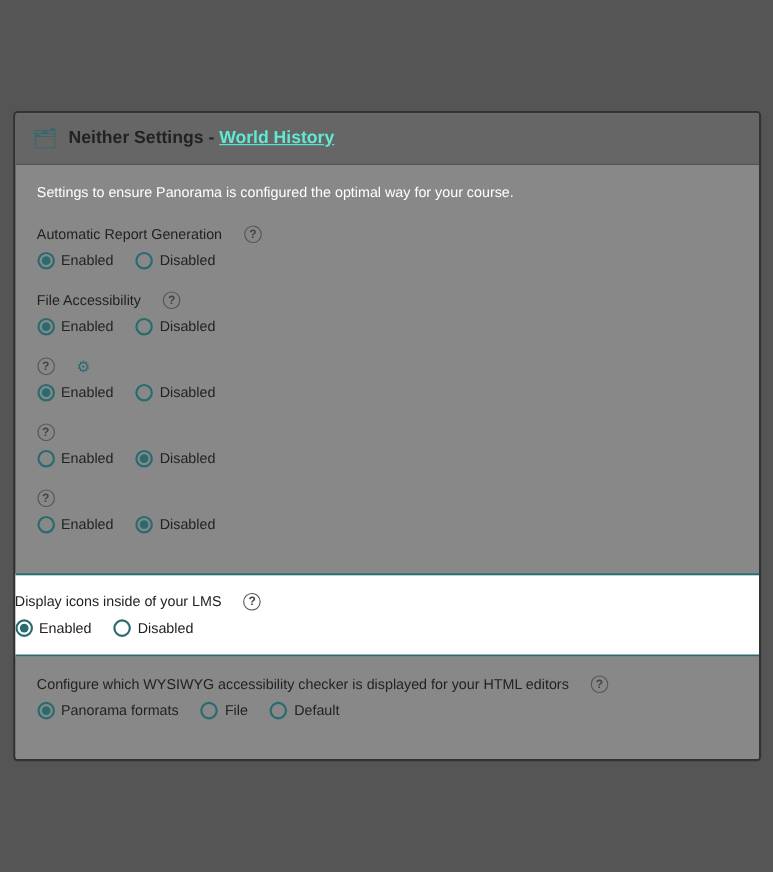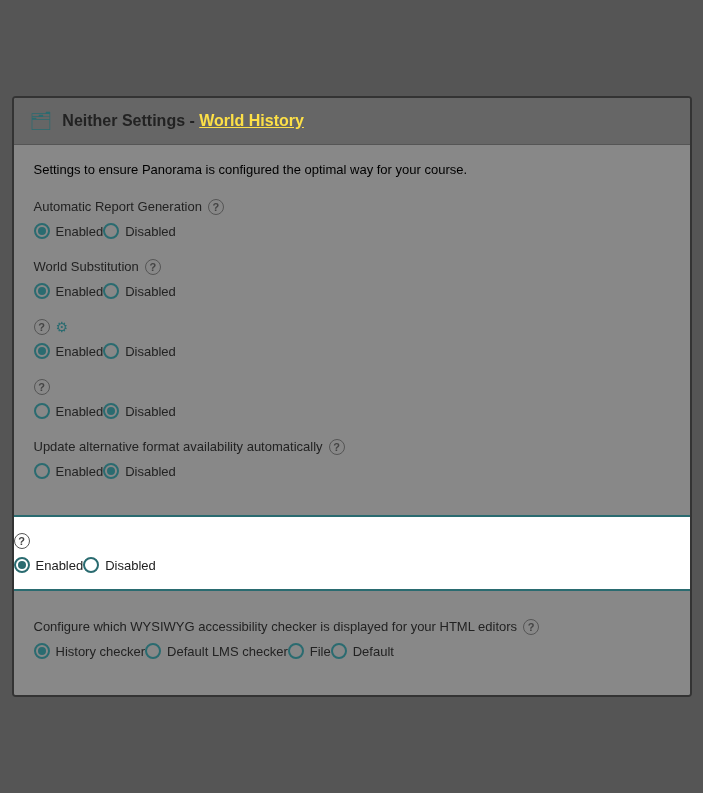--- a/index.html
+++ b/index.html
@@ -35,47 +35,47 @@
       font-size: 18px;
     }
 
     .header-title {
       font-size: 16px;
       font-weight: bold;
       color: #222;
     }
 
     .header-link {
-      color: #fde047;
+      color: #5eead4;
       text-decoration: underline;
       cursor: pointer;
     }
 
     .modal-body {
       padding: 16px 20px;
     }
 
     .description {
       font-size: 13px;
-      color: #000000;
+      color: #ffffff;
       margin-bottom: 20px;
       line-height: 1.4;
     }
 
     .setting-group {
       margin-bottom: 20px;
     }
 
     .setting-label {
       font-size: 13px;
       color: #222;
       margin-bottom: 8px;
       display: flex;
-      align-items: flex-start;
-      gap: 6px;
+      align-items: center;
+      gap: 20px;
     }
 
     .help-icon {
       display: inline-flex;
       align-items: center;
       justify-content: center;
       width: 16px;
       height: 16px;
       border: 1.5px solid #555;
       border-radius: 50%;
@@ -87,20 +87,21 @@
 
     .gear-icon {
       font-size: 14px;
       color: #2a6b70;
       cursor: pointer;
     }
 
     .radio-group {
       display: flex;
       align-items: center;
+      gap: 20px;
       flex-wrap: wrap;
     }
 
     .radio-option {
       display: flex;
       align-items: center;
       gap: 6px;
       cursor: pointer;
     }
 
@@ -137,21 +138,21 @@
     .highlighted-section {
       background: #fff;
       margin: 0 -20px;
       padding: 16px 20px;
       border-top: 2px solid #2a6b70;
       border-bottom: 2px solid #2a6b70;
     }
 
     .bottom-section {
       background: #888;
-      padding-top: 28px;
+      padding-top: 17px;
     }
   </style>
 </head>
 <body>
 
 <div class="modal">
 
   <div class="modal-header">
     <span class="header-icon">🗂</span>
     <span class="header-title">
@@ -174,21 +175,21 @@
         </label>
         <label class="radio-option">
           <input type="radio" name="auto_report" style="">
           <span class="radio-label">Disabled</span>
         </label>
       </div>
     </div>
 
     <div class="setting-group">
       <div class="setting-label">
-        <span>World Substitution</span>
+        <span>File Accessibility</span>
         <span class="help-icon">?</span>
       </div>
       <div class="radio-group">
         <label class="radio-option">
           <input type="radio" name="file_sub" checked="" style="">
           <span class="radio-label">Enabled</span>
         </label>
         <label class="radio-option">
           <input type="radio" name="file_sub" style="">
           <span class="radio-label">Disabled</span>
@@ -224,39 +225,39 @@
         </label>
         <label class="radio-option">
           <input type="radio" name="instructors_disable" checked="" style="">
           <span class="radio-label">Disabled</span>
         </label>
       </div>
     </div>
 
     <div class="setting-group">
       <div class="setting-label">
-        <span>Update alternative format availability automatically</span>
         <span class="help-icon">?</span>
       </div>
       <div class="radio-group">
         <label class="radio-option">
           <input type="radio" name="update_availability" style="">
           <span class="radio-label">Enabled</span>
         </label>
         <label class="radio-option">
           <input type="radio" name="update_availability" checked="" style="">
           <span class="radio-label">Disabled</span>
         </label>
       </div>
     </div>
   </div>
 
   <div class="highlighted-section">
     <div class="setting-group" style="margin-bottom:0;">
       <div class="setting-label">
+        <span>Display icons inside of your LMS</span>
         <span class="help-icon">?</span>
       </div>
       <div class="radio-group">
         <label class="radio-option">
           <input type="radio" name="display_icons" checked="" style="">
           <span class="radio-label">Enabled</span>
         </label>
         <label class="radio-option">
           <input type="radio" name="display_icons" style="">
           <span class="radio-label">Disabled</span>
@@ -267,25 +268,21 @@
 
   <div class="modal-body bottom-section">
     <div class="setting-group">
       <div class="setting-label">
         <span>Configure which WYSIWYG accessibility checker is displayed for your HTML editors</span>
         <span class="help-icon">?</span>
       </div>
       <div class="radio-group">
         <label class="radio-option">
           <input type="radio" name="wysiwyg" checked="" style="">
-          <span class="radio-label">History checker</span>
-        </label>
-        <label class="radio-option">
-          <input type="radio" name="wysiwyg" style="">
-          <span class="radio-label">Default LMS checker</span>
+          <span class="radio-label">Panorama formats</span>
         </label>
         <label class="radio-option">
           <input type="radio" name="wysiwyg" style="">
           <span class="radio-label">File</span>
         </label>
         <label class="radio-option">
           <input type="radio" name="wysiwyg" style="">
           <span class="radio-label">Default</span>
         </label>
       </div>

